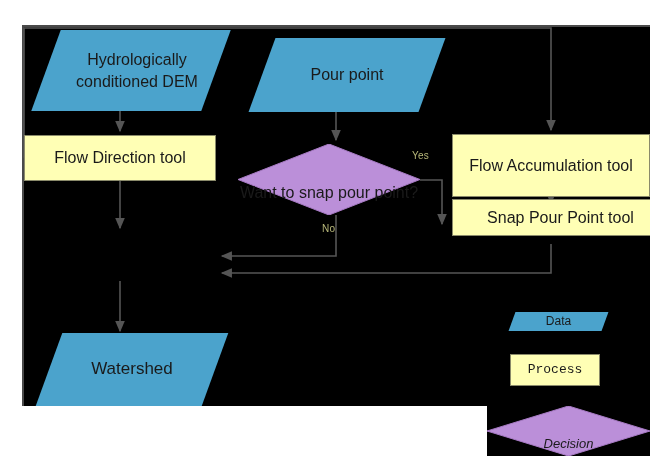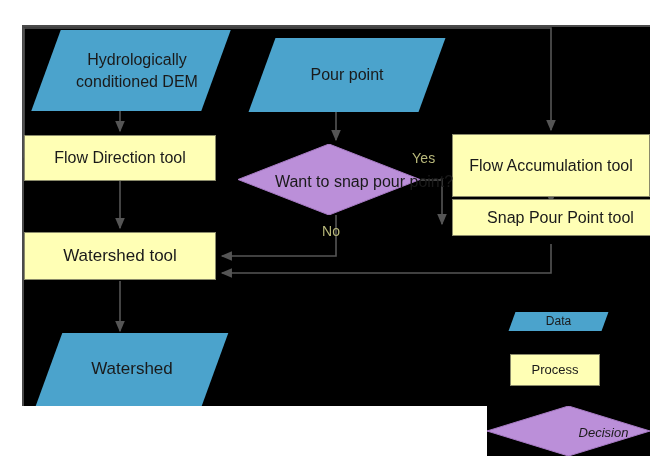--- a/index.html
+++ b/index.html
@@ -71,43 +71,42 @@
     position: absolute;
   }
   .diamond-wrap svg {
     position: absolute;
     left: 0;
     top: 0;
     display: block;
   }
   .diamond-label {
     position: absolute;
-    left: 0; top: 2px;
+    left: 0; top: 13px;
     width: 100%; height: 100%;
     display: flex;
     align-items: center;
     justify-content: center;
     text-align: center;
     color: #1a1a1a;
     line-height: 1.32;
-    margin-left: 35px;
   }
   
   #connectors {
     position: absolute;
     left: 0;
     top: 0;
     width: 650px;
     height: 471px;
     pointer-events: none;
   }
   
   .edge-label {
     position: absolute;
-    font-size: 14px;
+    font-size: 10px;
     color: #b8b87a;
     letter-spacing: 0.2px;
   }
   
   .t-17 { font-size: 17px; }
   .t-16 { font-size: 16px; }
   .t-13 { font-size: 13px; }
   .t-12 { font-size: 12px; }
 </style>
 </head>
@@ -166,36 +165,33 @@
     <svg width="182" height="71" viewBox="0 0 182 71" xmlns="http://www.w3.org/2000/svg">
       <polygon points="91,0 182,35.5 91,71 0,35.5" fill="#bb8fd9" stroke="#a77ac4" stroke-width="1"></polygon>
     </svg>
     <div class="diamond-label t-16">Want to snap pour point?</div>
   </div>
 
   <div class="node shape-process t-16" style="left:452px; top:199px; width:217px; height:37px;">
     <span>Snap Pour Point tool</span>
   </div>
 
-  <div class="node shape-process t-17" style="left:24px; top:232px; width:192px; height:48px;">
-    <span>Watershed tool</span>
-  </div>
 
   <div class="skew-wrap" style="left:49px; top:333px; width:166px; height:73px;">
     <div class="skew-label t-17">Watershed</div>
   </div>
 
   <div class="edge-label" style="left:412px; top:150px;">Yes</div>
   <div class="edge-label" style="left:322px; top:223px;">No</div>
 
   <div class="skew-wrap" style="left:512px; top:312px; width:93px; height:19px;">
     <div class="skew-label t-12">Data</div>
   </div>
 
-  <div class="node shape-process t-13" style="left:510px; top:354px; width:90px; height:32px;">
+  <div class="node shape-process t-13" style="left:510px; top:354px; width:90px; height:32px;font-family:Liberation Mono, monospace;">
     <span>Process</span>
   </div>
 
   <div class="diamond-wrap" style="left:487px; top:406px; width:163px; height:50px;font-style:italic;">
     <svg width="163" height="50" viewBox="0 0 163 50" xmlns="http://www.w3.org/2000/svg">
       <polygon points="81.5,0 163,25 81.5,50 0,25" fill="#bb8fd9" stroke="#a77ac4" stroke-width="1"></polygon>
     </svg>
     <div class="diamond-label t-13">Decision</div>
   </div>
 

